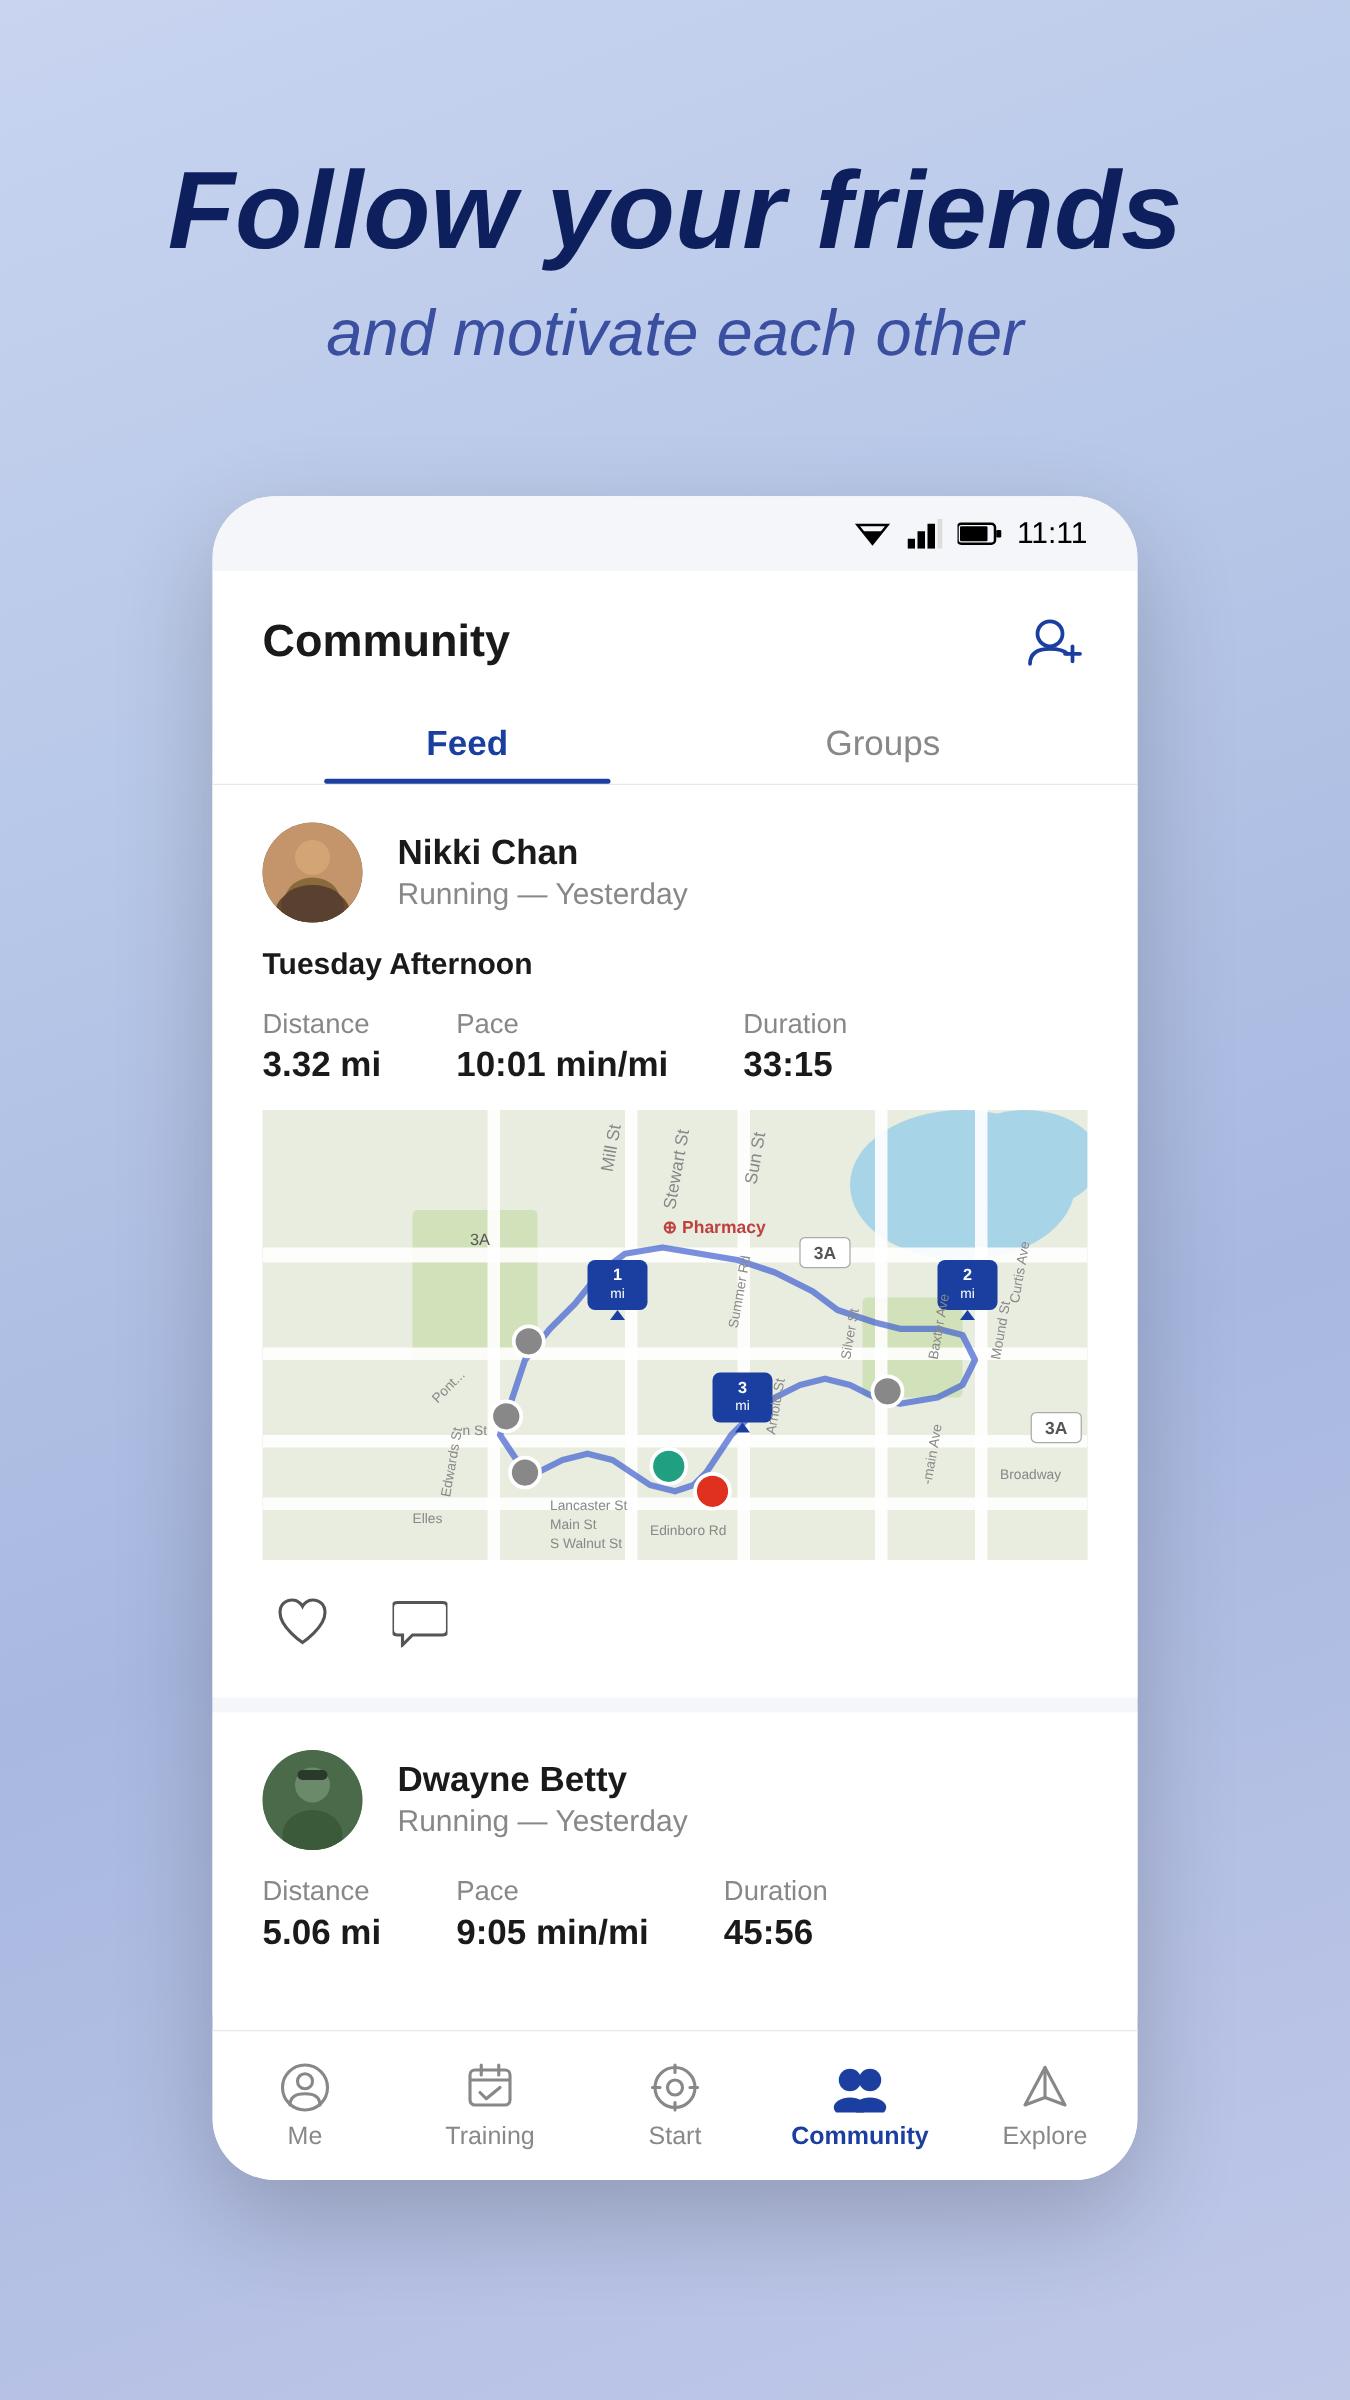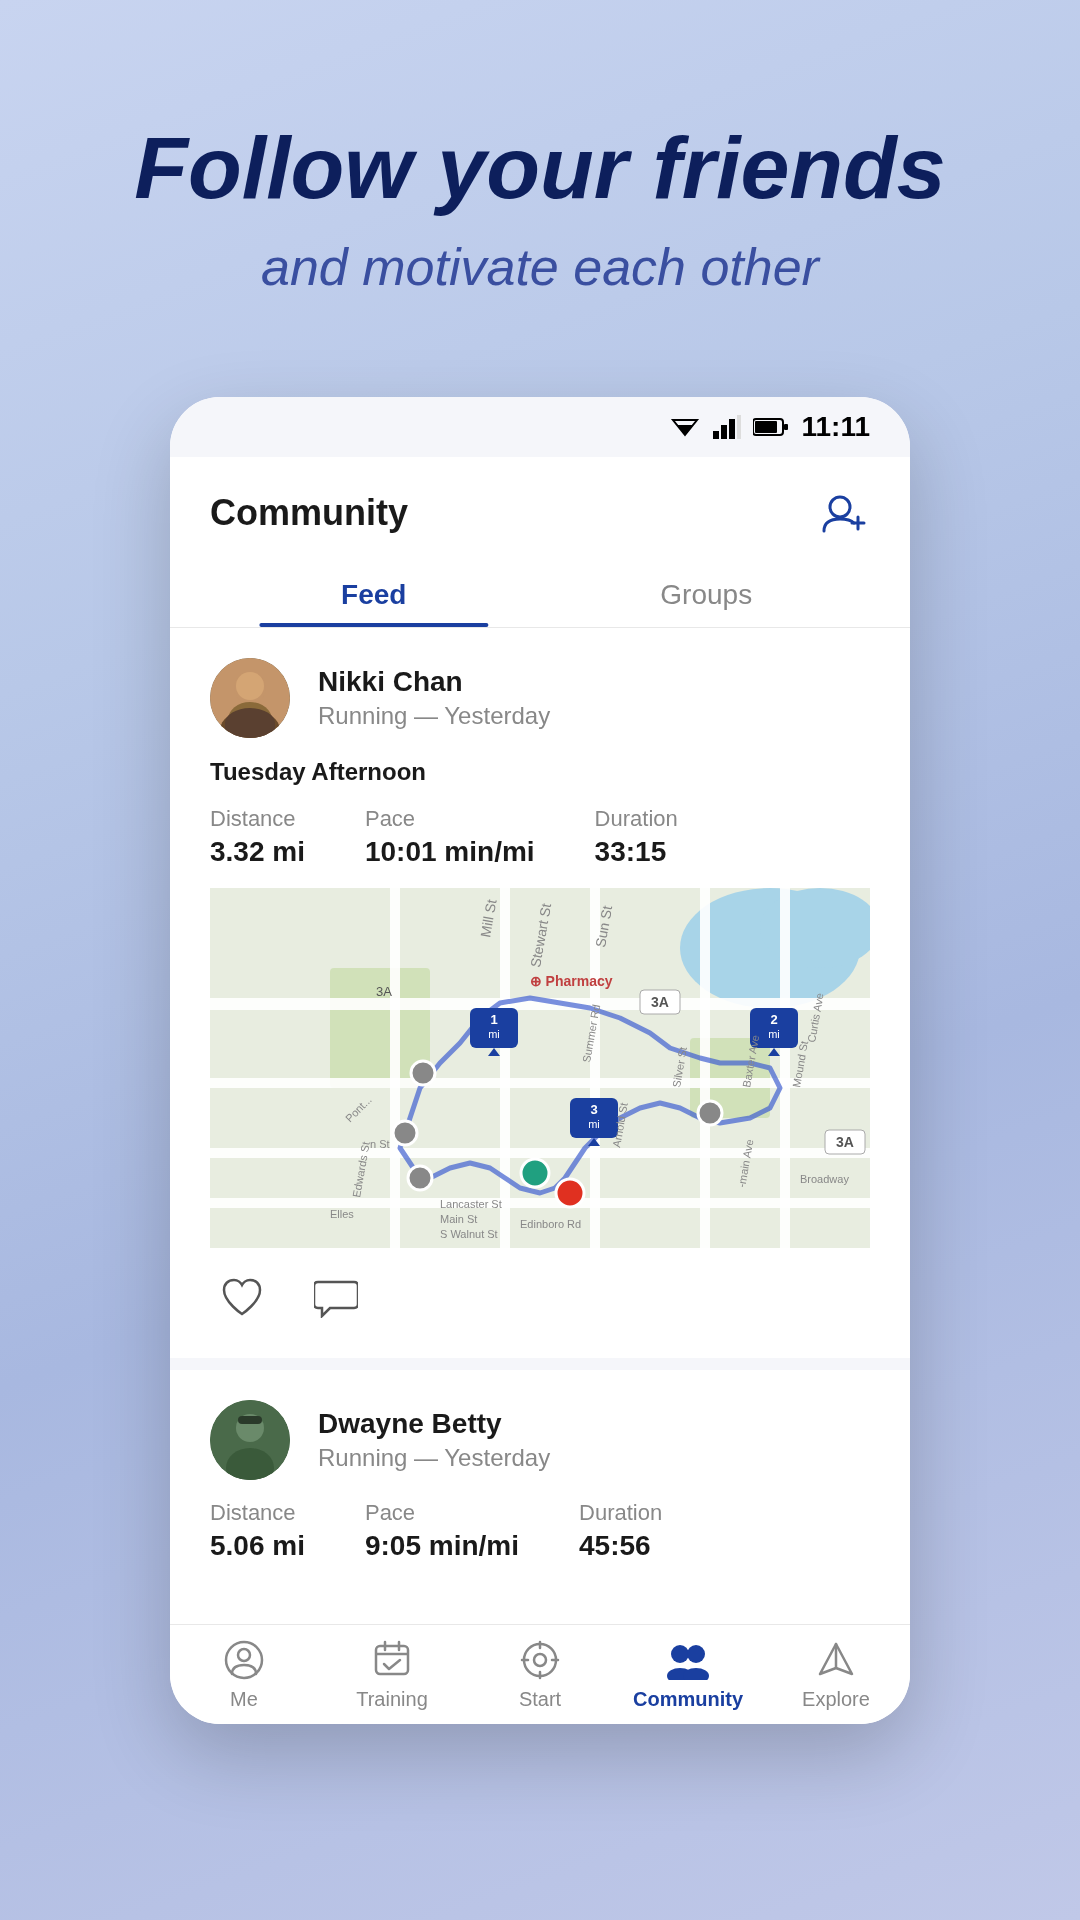--- a/index.html
+++ b/index.html
@@ -58,22 +58,22 @@
       gap: 16px;
     }
 
     .status-icons {
       display: flex;
       align-items: center;
       gap: 12px;
     }
 
     .status-time {
-      font-size: 28px;
-      font-weight: 700;
+      font-size: 24px;
+      font-weight: 400;
       color: #000;
     }
 
     
     .app-header {
       background: #fff;
       padding: 30px 40px 0;
       border-bottom: 1px solid #e8e8e8;
     }
 
@@ -252,21 +252,21 @@
       gap: 10px;
       cursor: pointer;
       padding: 10px;
     }
 
     
     .bottom-nav {
       background: #fff;
       border-top: 1px solid #e8e8e8;
       display: flex;
-      height: 100px;
+      height: 120px;
       align-items: center;
     }
 
     .nav-item {
       flex: 1;
       display: flex;
       flex-direction: column;
       align-items: center;
       justify-content: center;
       gap: 6px;

